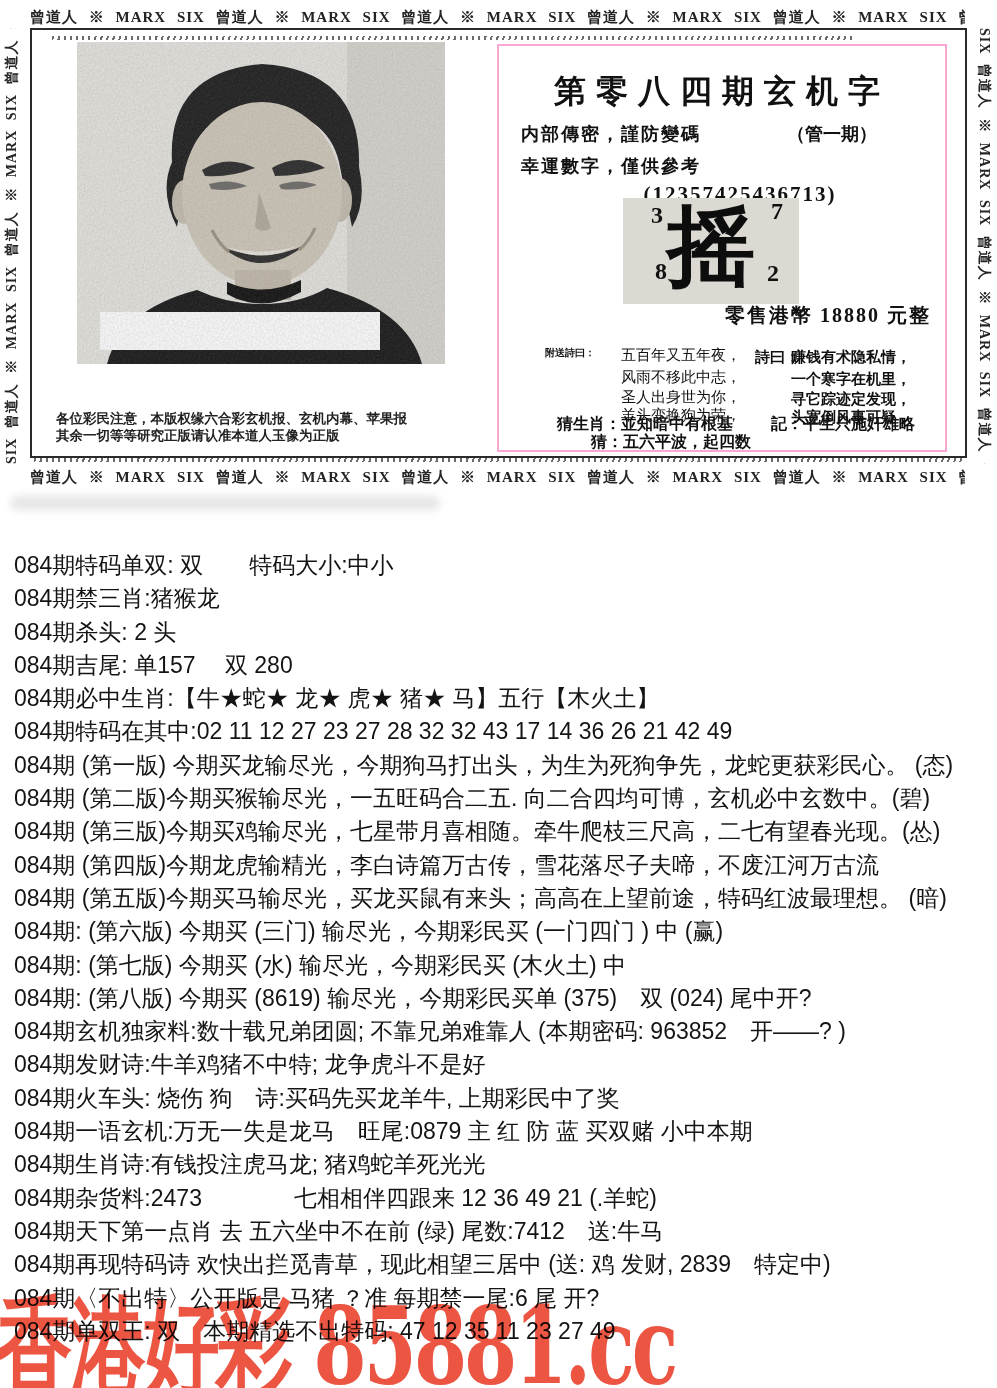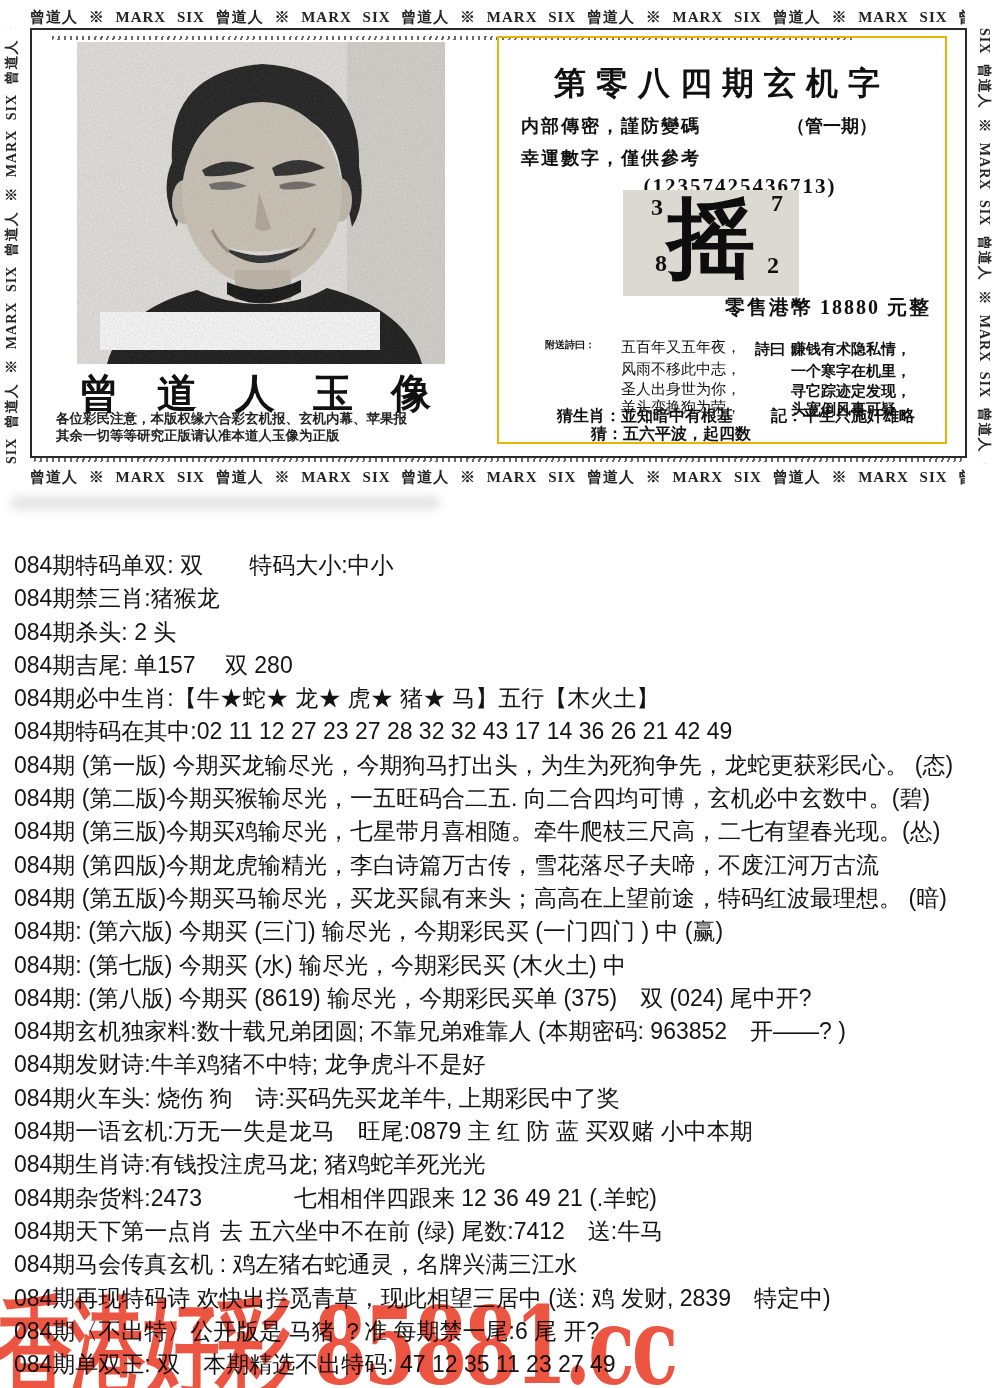--- a/index.html
+++ b/index.html
@@ -24,21 +24,21 @@
   
   .frame{position:absolute;left:30px;top:28px;width:933px;height:426px;border:2px solid #2a2a2a;}
   .photo{position:absolute;left:45px;top:12px;width:368px;height:322px;}
   .caption{position:absolute;left:0px;top:336px;width:460px;text-align:center;
            font-family:"Liberation Serif",serif;font-weight:bold;font-size:40px;
            letter-spacing:14px;color:#111;}
   .notes{position:absolute;left:16px;top:380px;width:444px;
          font-family:"Liberation Serif",serif;font-weight:bold;font-size:13.5px;
          line-height:17px;color:#222;white-space:nowrap;margin-left:8px;}
   
-  .panel{position:absolute;left:465px;top:6px;width:446px;height:404px;border:2px solid #eab308;
+  .panel{position:absolute;left:465px;top:14px;width:446px;height:404px;border:2px solid #f9a8d4;
          font-family:"Liberation Serif",serif;color:#111;}
   .p-title{position:absolute;left:0;top:24px;width:100%;text-align:center;font-weight:bold;
            font-size:32px;letter-spacing:10px;}
   .p-sub{position:absolute;left:22px;font-weight:bold;font-size:18px;letter-spacing:2px;}
   .p-sub1{top:76px;} .p-sub2{top:108px;}
   .p-issue{position:absolute;left:288px;top:76px;font-weight:bold;font-size:18px;}
   .p-lucky{position:absolute;left:0;top:136px;width:100%;text-align:center;font-weight:bold;
            font-size:21px;letter-spacing:2px;padding-left:18px;}
   .mystery{position:absolute;left:124px;top:152px;width:176px;height:106px;background:#dcd9d3;}
   .m-char{position:absolute;left:0;top:-6px;width:100%;text-align:center;font-weight:bold;
@@ -115,21 +115,20 @@
         <rect x="158" y="228" width="56" height="30" fill="#c2b9ab"></rect>
 
         <path d="M30 322 Q44 268 120 248 Q150 262 185 262 Q222 262 250 246 Q330 268 345 322 Z" fill="#171717"></path>
         <path d="M150 252 Q185 272 224 250 L224 238 Q186 256 150 240 Z" fill="#101010"></path>
 
         <rect x="23" y="270" width="280" height="38" fill="#ffffff"></rect>
 
         <rect x="0" y="0" width="368" height="322" filter="url(#grain)" opacity=".5"></rect>
       </svg>
     </div>
-    <div class="caption">曾 道 人 玉 像</div>
     <div class="notes">
       <div>各位彩民注意，本版权缘六合彩玄机报、玄机内幕、苹果报</div>
       <div>其余一切等等研究正版请认准本道人玉像为正版</div>
     </div>
 
     <div class="panel">
       <div class="p-title">第零八四期玄机字</div>
       <div class="p-sub p-sub1">内部傳密，謹防變碼</div>
       <div class="p-issue">（管一期）</div>
       <div class="p-sub p-sub2">幸運數字，僅供參考</div>
@@ -178,21 +177,20 @@
     <div>084期: (第六版) 今期买 (三门) 输尽光，今期彩民买 (一门四门 ) 中 (赢)</div>
     <div>084期: (第七版) 今期买 (水) 输尽光，今期彩民买 (木火土) 中</div>
     <div>084期: (第八版) 今期买 (8619) 输尽光，今期彩民买单 (375)　双 (024) 尾中开?</div>
     <div>084期玄机独家料:数十载兄弟团圆; 不靠兄弟难靠人 (本期密码: 963852　开——? )</div>
     <div>084期发财诗:牛羊鸡猪不中特; 龙争虎斗不是好</div>
     <div>084期火车头: 烧伤 狗　诗:买码先买龙羊牛, 上期彩民中了奖</div>
     <div>084期一语玄机:万无一失是龙马　旺尾:0879 主 红 防 蓝 买双赌 小中本期</div>
     <div>084期生肖诗:有钱投注虎马龙; 猪鸡蛇羊死光光</div>
     <div>084期杂货料:2473　　　　七相相伴四跟来 12 36 49 21 (.羊蛇)</div>
     <div>084期天下第一点肖 去 五六坐中不在前 (绿) 尾数:7412　送:牛马</div>
-    <div>084期马会传真玄机 : 鸡左猪右蛇通灵，名牌兴满三江水</div>
     <div>084期再现特码诗 欢快出拦觅青草，现此相望三居中 (送: 鸡 发财, 2839　特定中)</div>
     <div>084期〈不出特〉公开版是 马猪 ？准 每期禁一尾:6 尾 开?</div>
     <div>084期单双王: 双　本期精选不出特码: 47 12 35 11 23 27 49</div>
   </div>
 
   <div class="watermark">香港好彩 85881.cc</div>
 
 </div>
 
 </body></html>

